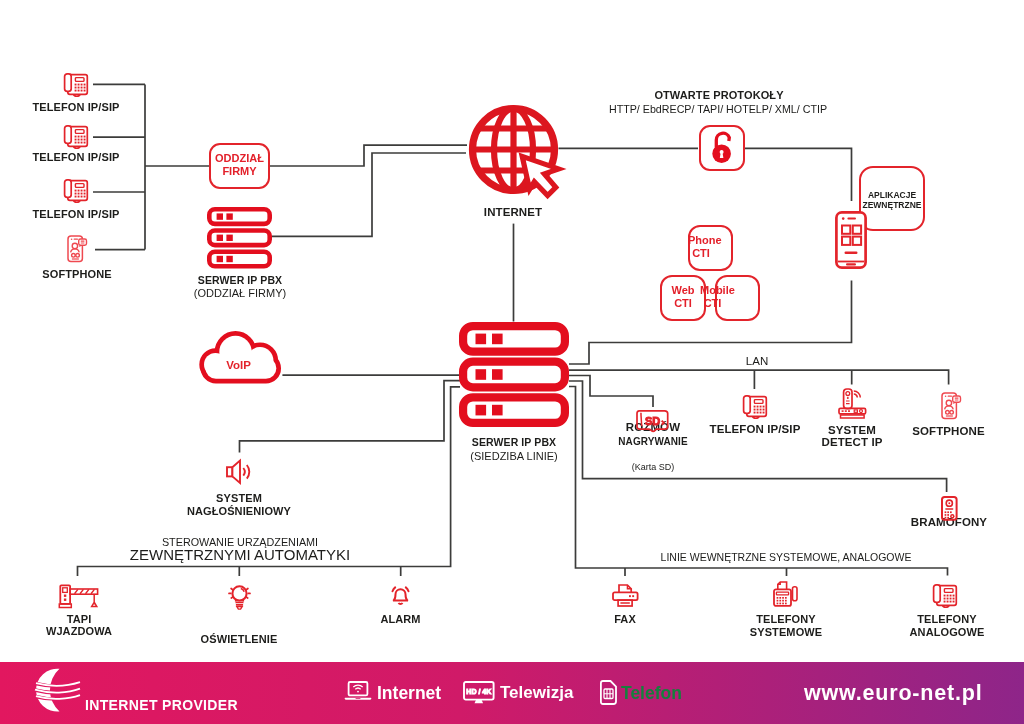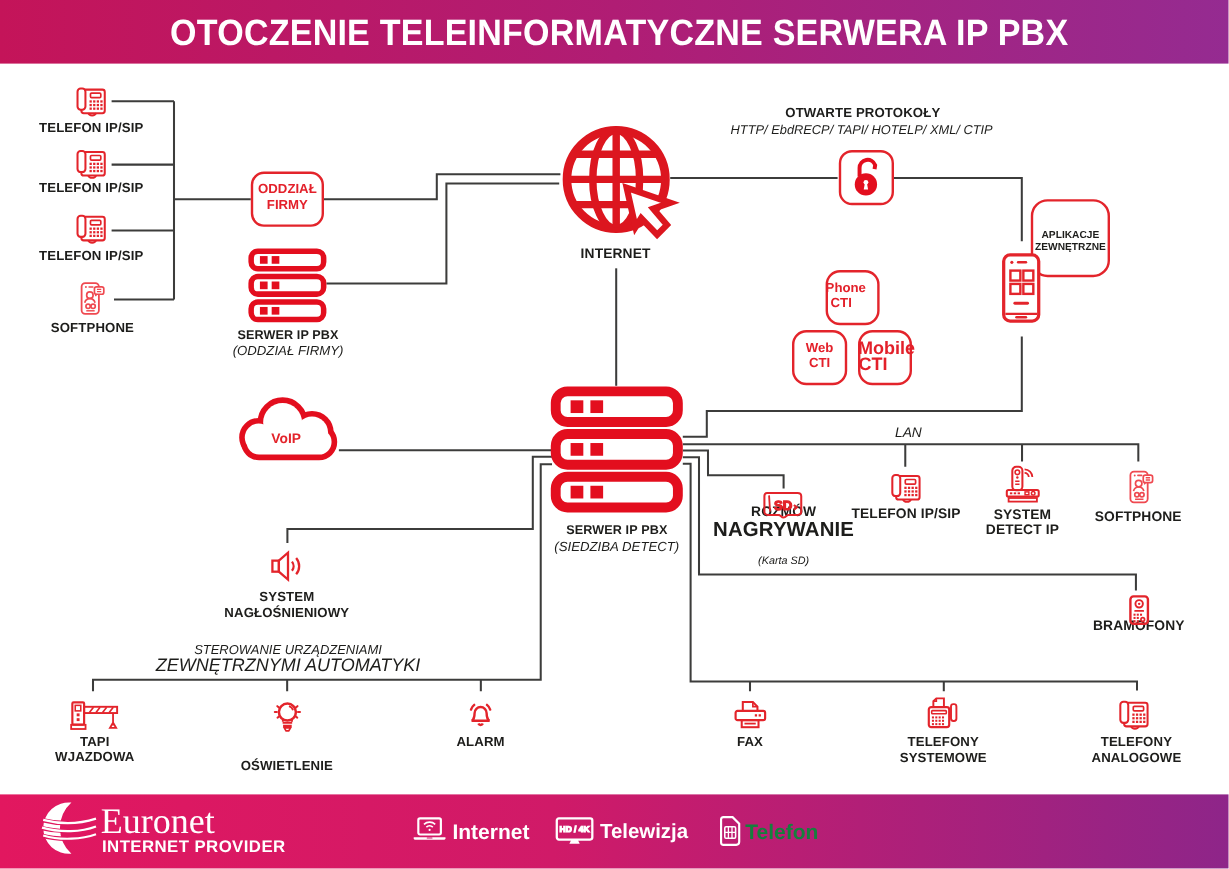--- a/index.html
+++ b/index.html
@@ -1,30 +1,27 @@
 <!DOCTYPE html>
 <html><head><meta charset="utf-8">
 <style>
 html,body{margin:0;padding:0;}
 #page{position:relative;width:1024px;height:724px;background:#fff;overflow:hidden;font-family:"Liberation Sans",sans-serif;}
 #hdr{position:absolute;left:0;top:0;width:1024px;height:53px;background:linear-gradient(90deg,#c41459 0%,#b01d74 50%,#952b91 100%);}
 #hdr span{position:absolute;left:516px;top:27.5px;transform:translate(-50%,-50%) scaleX(0.93);color:#fff;font-weight:bold;font-size:30.5px;letter-spacing:0.2px;white-space:nowrap;}
 #ftr{position:absolute;left:0;top:662px;width:1024px;height:62px;background:linear-gradient(90deg,#e2175f 0%,#d01a68 45%,#8e2589 100%);}
 .lbl{position:absolute;font-weight:bold;font-size:11px;line-height:12.3px;color:#1d1d1b;text-align:center;transform:translate(-50%,-50%);white-space:nowrap;letter-spacing:0.1px;}
-.lbr{position:absolute;font-size:11px;line-height:12.3px;color:#1d1d1b;text-align:right;transform:translate(-50%,-50%);white-space:nowrap;font-style:italic;}
+.lbr{position:absolute;font-size:11px;line-height:12.3px;color:#1d1d1b;text-align:right;transform:translate(-50%,-50%);white-space:nowrap;}
 .box{position:absolute;background:#fff;border:2px solid #e3242b;box-sizing:border-box;}
 .rtx{color:#e3202a;font-weight:bold;text-align:center;position:absolute;}
 svg{position:absolute;overflow:visible;}
 .ic{position:absolute;}
 </style></head>
 <body>
 <div id="page">
-<div id="hdr">
-      <span>OTOCZENIE TELEINFORMATYCZNE SERWERA IP PBX</span>
-    </div>
 
 <svg id="wires" width="1024" height="724" style="left:0;top:0" fill="none" stroke="#3c3c3b" stroke-width="1.7">
 <path d="M93,84.4 H145 M93,137.2 H145 M93,192 H145 M95,249.6 H145 M145,84.4 V249.6 M145,166 H209"></path>
 <path d="M270,166 H364 V145.2 H467"></path>
 <path d="M272,236.3 H372 V153 H466"></path>
 <path d="M513.5,223.6 V321.5"></path>
 <path d="M558.5,148.4 H698"></path>
 <path d="M745,148.4 H851.5 V201"></path>
 <path d="M851.5,280.5 V342.5 H589 V364 H569"></path>
 <path d="M569,370.2 H948.6 V384.5 M754.4,370.2 V389 M851.7,370.2 V384.5"></path>
@@ -39,53 +36,54 @@
 <div class="lbl" style="left:76px;top:107px">TELEFON IP/SIP</div>
 <div class="lbl" style="left:76px;top:157px">TELEFON IP/SIP</div>
 <div class="lbl" style="left:76px;top:214px">TELEFON IP/SIP</div>
 <div class="lbl" style="left:77px;top:273.5px">SOFTPHONE</div>
 <div class="lbl" style="left:240px;top:280px;font-size:10.5px">SERWER IP PBX</div>
 <div class="lbr" style="left:240px;top:292.5px;font-size:11px">(ODDZIAŁ FIRMY)</div>
 <div class="lbl" style="left:513px;top:212px;font-size:11.5px">INTERNET</div>
 <div class="lbl" style="left:719px;top:95px;font-size:11px">OTWARTE PROTOKOŁY</div>
 <div class="lbr" style="left:718px;top:108.5px;font-size:10.7px">HTTP/ EbdRECP/ TAPI/ HOTELP/ XML/ CTIP</div>
 <div class="lbl" style="left:514px;top:441.5px;font-size:10.5px">SERWER IP PBX</div>
-<div class="lbr" style="left:514px;top:455.5px;font-size:11px">(SIEDZIBA DETECT)</div>
+<div class="lbr" style="left:514px;top:455.5px;font-size:11px">(SIEDZIBA LINIE)</div>
 <div class="lbr" style="left:757px;top:360.5px;font-size:11.5px">LAN</div>
-<div class="lbl" style="left:653px;top:442px;font-size:17px">NAGRYWANIE</div>
+<div class="lbl" style="left:653px;top:442px;font-size:10px">NAGRYWANIE</div>
 <div class="lbl" style="left:653px;top:427px;font-size:11.5px">ROZMÓW</div>
 <div class="lbr" style="left:653px;top:466.5px;font-size:9px">(Karta SD)</div>
 <div class="lbl" style="left:755px;top:428.5px;font-size:11.5px">TELEFON IP/SIP</div>
 <div class="lbl" style="left:852px;top:429.5px;font-size:11.5px">SYSTEM</div>
 <div class="lbl" style="left:852px;top:442px;font-size:11.5px">DETECT IP</div>
 <div class="lbl" style="left:948.5px;top:430.5px;font-size:11.5px">SOFTPHONE</div>
 <div class="lbl" style="left:949px;top:522px;font-size:11.5px">BRAMOFONY</div>
 <div class="lbl" style="left:239px;top:498px">SYSTEM</div>
 <div class="lbl" style="left:239px;top:510.5px">NAGŁOŚNIENIOWY</div>
 <div class="lbr" style="left:240px;top:542px;font-size:10.8px">STEROWANIE URZĄDZENIAMI</div>
 <div class="lbr" style="left:240px;top:554.5px;font-size:15px">ZEWNĘTRZNYMI AUTOMATYKI</div>
+<div class="lbr" style="left:786px;top:556.5px;font-size:10.5px">LINIE WEWNĘTRZNE SYSTEMOWE, ANALOGOWE</div>
 <div class="lbl" style="left:79px;top:618.5px">TAPI</div>
 <div class="lbl" style="left:79px;top:631px">WJAZDOWA</div>
 <div class="lbl" style="left:239px;top:639px">OŚWIETLENIE</div>
 <div class="lbl" style="left:400.5px;top:618.5px">ALARM</div>
 <div class="lbl" style="left:625px;top:619px">FAX</div>
 <div class="lbl" style="left:786px;top:619px">TELEFONY</div>
 <div class="lbl" style="left:786px;top:631.5px">SYSTEMOWE</div>
 <div class="lbl" style="left:947px;top:619px">TELEFONY</div>
 <div class="lbl" style="left:947px;top:631.5px">ANALOGOWE</div>
 
 <div class="box" style="left:209px;top:143px;width:61px;height:46px;border-radius:11px;"></div>
 <div class="rtx" style="left:209px;top:152px;width:61px;font-size:11px;line-height:13px;">ODDZIAŁ<br>FIRMY</div>
 <div class="box" style="left:699px;top:125px;width:46px;height:46px;border-radius:11px;"></div>
 <div class="box" style="left:688px;top:225px;width:45px;height:46px;border-radius:12px;"></div>
 <div class="rtx" style="left:688px;top:234px;width:26px;font-size:11px;line-height:13px;">Phone<br>CTI</div>
 <div class="box" style="left:660px;top:275px;width:46px;height:46px;border-radius:12px;"></div>
 <div class="rtx" style="left:660px;top:284px;width:46px;font-size:11px;line-height:13px;">Web<br>CTI</div>
 <div class="box" style="left:715px;top:275px;width:45px;height:46px;border-radius:12px;"></div>
-<div class="rtx" style="left:715px;top:284px;width:25px;font-size:15px;line-height:13px;">Mobile<br>CTI</div>
+<div class="rtx" style="left:700px;top:284px;width:25px;font-size:11px;line-height:13px;">Mobile<br>CTI</div>
 <div class="box" style="left:859px;top:166px;width:66px;height:65px;border-radius:14px;"></div>
 <div class="rtx" style="left:859px;top:190px;width:66px;font-size:8.5px;line-height:10px;color:#1d1d1b;">APLIKACJE<br>ZEWNĘTRZNE</div>
 
 <svg class="ic" style="left:63px;top:73px" width="26" height="24" viewBox="0 0 26 24" fill="none" stroke="#e3242b">
 <g id="dp">
 <rect x="4.8" y="1.7" width="19.5" height="19.6" rx="2" stroke-width="1.7"></rect>
 <path d="M10.5,21.2 a3.4,2.7 0 0 0 6.6,0" stroke-width="1.6"></path>
 <rect x="1.6" y="0.8" width="6.6" height="17.6" rx="2.6" fill="#fff" stroke-width="1.7"></rect>
 <rect x="12.4" y="4.6" width="8.6" height="3.8" rx="0.9" stroke-width="1.4"></rect>
 <g fill="#e3242b" stroke="none">
@@ -338,21 +336,20 @@
 </g>
 </mask>
       </defs>
 <path d="M29.5,2.8 A21.4,21.4 0 1 0 29.5,45.4 A28.5,28.5 0 0 1 29.5,2.8 Z" fill="#fff" mask="url(#cm)"></path>
 <g stroke="#fff" stroke-width="1.8" fill="none">
 <path d="M6,17.2 C21,21.2 36,20.7 50,16.2"></path>
 <path d="M5,23.7 C21,28.2 38,27.2 50,22.7"></path>
 <path d="M6,30.2 C21,34.7 39,33.2 50,29.2"></path>
 </g>
 </svg>
-<div style="position:absolute;left:84px;top:668px;color:#fff;font-family:'Liberation Serif',serif;font-size:30px;font-weight:normal;letter-spacing:0px;">Euronet</div>
 <div style="position:absolute;left:85px;top:696.5px;color:#fff;font-size:14px;font-weight:bold;letter-spacing:0.35px;">INTERNET PROVIDER</div>
 
 <svg class="ic" style="left:344px;top:681px" width="28" height="23" viewBox="0 0 28 23" fill="none" stroke="#fff">
 <rect x="4.6" y="1" width="18.8" height="13.4" rx="1.4" stroke-width="1.8"></rect>
 <circle cx="14" cy="10.6" r="0.9" fill="#fff" stroke="none"></circle>
 <path d="M11.3,8.3 a3.9,3.9 0 0 1 5.4,0" stroke-width="1.3"></path>
 <path d="M9.3,6 a6.8,6.8 0 0 1 9.4,0" stroke-width="1.3"></path>
 <path d="M1.2,16.8 H26.8 Q27.6,16.8 27.3,17.8 Q27,18.8 26,18.8 H2 Q1,18.8 0.7,17.8 Q0.4,16.8 1.2,16.8 Z" fill="#fff" stroke="none"></path>
 <rect x="11.5" y="16.9" width="5" height="0.9" rx="0.4" fill="#d0146a" stroke="none"></rect>
 </svg>
@@ -365,14 +362,15 @@
 </svg>
 <div style="position:absolute;left:500px;top:683px;color:#fff;font-size:17px;font-weight:bold;">Telewizja</div>
 
 <svg class="ic" style="left:600px;top:680px" width="17" height="25" viewBox="0 0 17 25" fill="none" stroke="#fff">
 <path d="M3,1 H10.5 L16,6.5 V21.5 Q16,24 13.5,24 H3 Q0.9,24 0.9,21.8 V3.2 Q0.9,1 3,1 Z" stroke-width="1.8"></path>
 <rect x="4" y="9" width="9" height="9.5" rx="1" stroke-width="1.3"></rect>
 <path d="M7,9 V18.5 M10,9 V18.5 M4,13.7 H13" stroke-width="1.1"></path>
 </svg>
 <div style="position:absolute;left:621px;top:683px;color:#15803d;font-size:17.5px;font-weight:bold;">Telefon</div>
 
+<div style="position:absolute;left:804px;top:681px;color:#fff;font-size:21.5px;font-weight:bold;letter-spacing:0.8px;">www.euro-net.pl</div>
 
 </div>
 
 </body></html>

